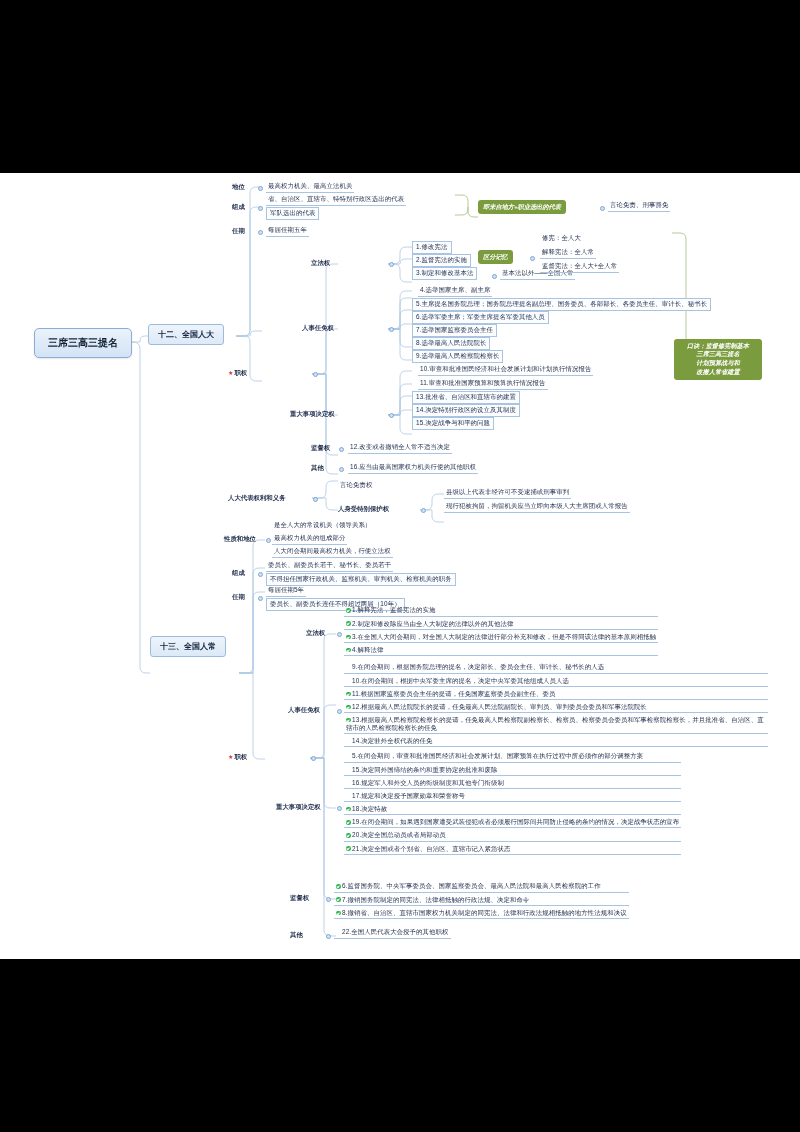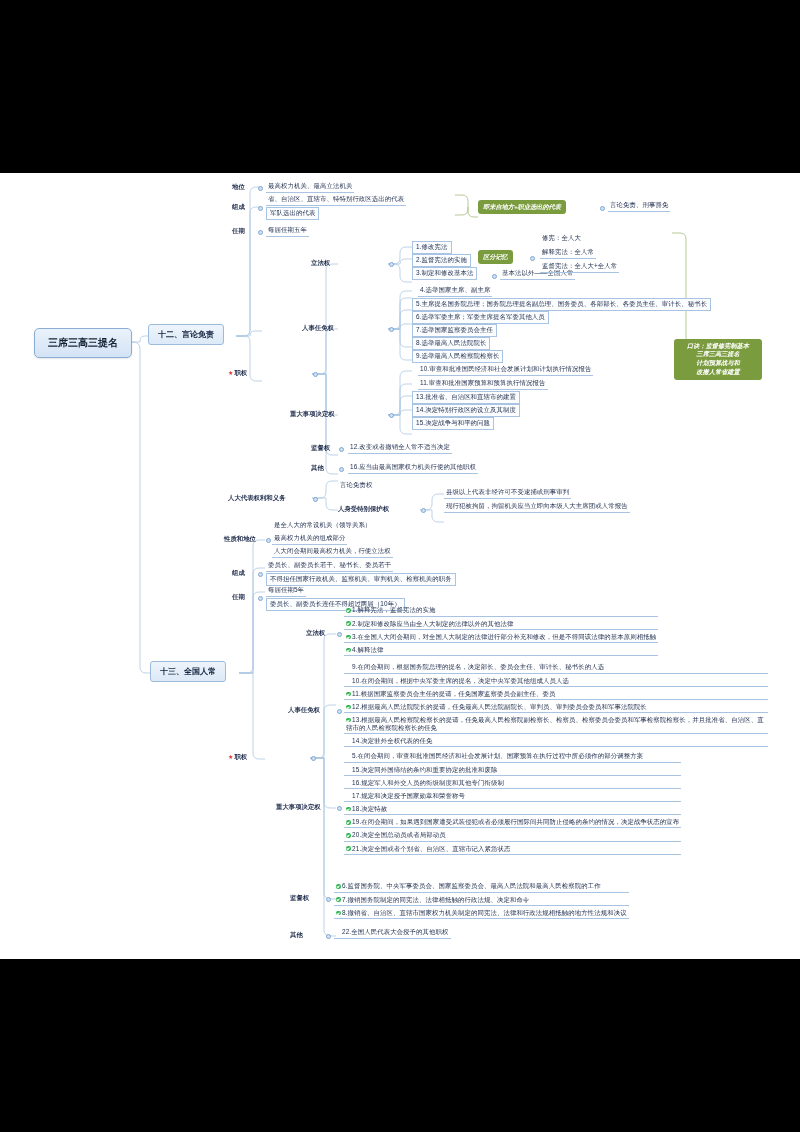--- a/index.html
+++ b/index.html
@@ -90,21 +90,21 @@
 
       <path class="gstroke" d="M455 22 H462 Q468 22 468 28 V38 Q468 44 474 44 H478"></path>
       <path class="gstroke" d="M455 42 H462 Q468 42 468 36 V34"></path>
       <path class="gstroke" d="M436 74 H444 Q450 74 450 80 V86"></path>
       <path class="gstroke" d="M436 88 H444 Q450 88 450 86"></path>
       <path class="gstroke" d="M672 60 H680 Q686 60 686 66 V190 Q686 196 680 196 H674"></path>
     </svg>
 
     <div class="root" style="left:34px;top:155px;">三席三高三提名</div>
 
-    <div class="lvl1" style="left:148px;top:151px;">十二、言论免责</div>
+    <div class="lvl1" style="left:148px;top:151px;">十二、全国人大</div>
 
     <div class="lbl" style="left:232px;top:10px;">地位</div>
     <span class="dot" style="left:258px;top:12.5px;"></span>
     <div class="node ul" style="left:266px;top:8px;">最高权力机关、最高立法机关</div>
 
     <div class="lbl" style="left:232px;top:30px;">组成</div>
     <span class="dot" style="left:258px;top:32.5px;"></span>
     <div class="node ul" style="left:266px;top:21px;">省、自治区、直辖市、特特别行政区选出的代表</div>
     <div class="node boxed" style="left:266px;top:34px;">军队选出的代表</div>
 
@@ -166,21 +166,21 @@
 改撤人常省建置</div>
 
     <div class="lbl" style="left:228px;top:321px;">人大代表权利和义务</div>
     <span class="dot" style="left:313px;top:324px;"></span>
     <div class="node plain" style="left:338px;top:307px;">言论免责权</div>
     <div class="lbl" style="left:338px;top:332px;">人身受特别保护权</div>
     <span class="dot" style="left:421px;top:335px;"></span>
     <div class="node ul" style="left:444px;top:314px;">县级以上代表非经许可不受逮捕或刑事审判</div>
     <div class="node ul" style="left:444px;top:328px;">现行犯被拘留，拘留机关应当立即向本级人大主席团或人常报告</div>
 
-    <div class="lvl1" style="left:150px;top:488px;">十三、全国人常</div>
+    <div class="lvl1" style="left:150px;top:463px;">十三、全国人常</div>
 
     <div class="lbl" style="left:224px;top:362px;">性质和地位</div>
     <span class="dot" style="left:266px;top:365px;"></span>
     <div class="node plain" style="left:272px;top:347px;">是全人大的常设机关（领导关系）</div>
     <div class="node ul" style="left:272px;top:360px;">最高权力机关的组成部分</div>
     <div class="node ul" style="left:272px;top:373px;">人大闭会期间最高权力机关，行使立法权</div>
 
     <div class="lbl" style="left:232px;top:396px;">组成</div>
     <span class="dot" style="left:258px;top:399px;"></span>
     <div class="node ul" style="left:266px;top:387px;">委员长、副委员长若干、秘书长、委员若干</div>

